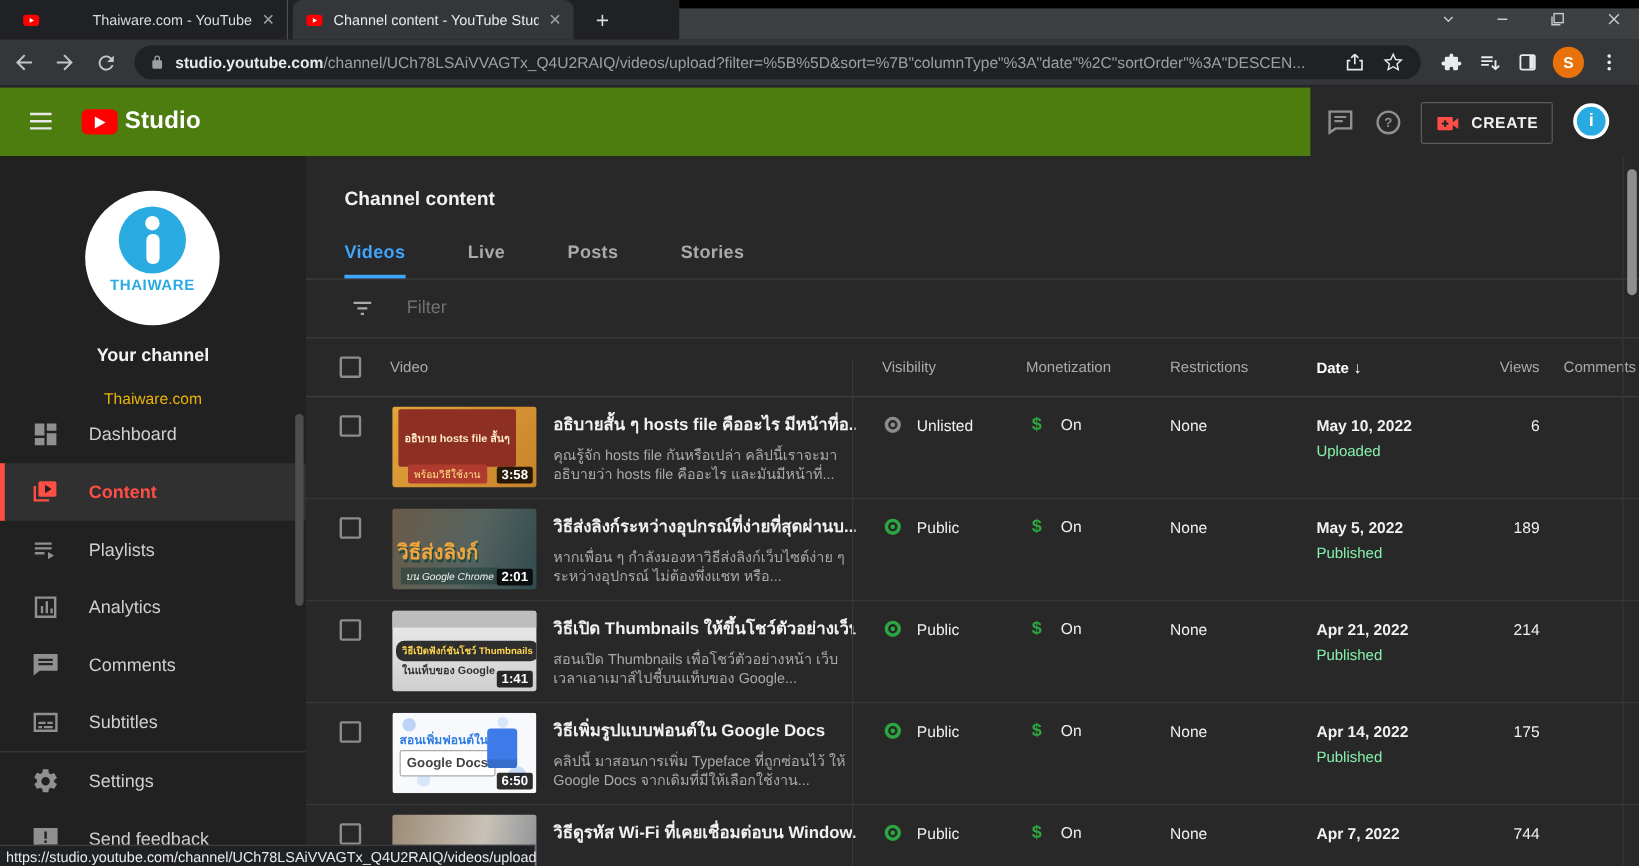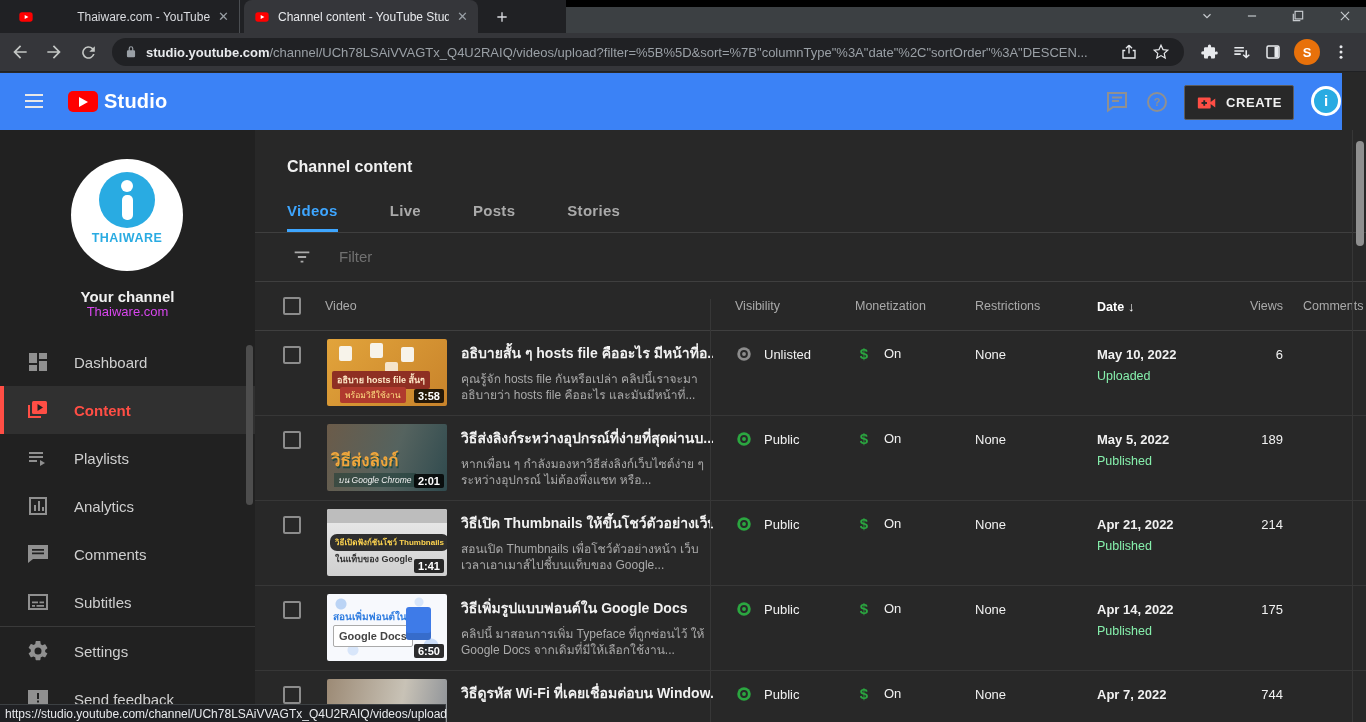--- a/index.html
+++ b/index.html
@@ -24,21 +24,21 @@
 
   .toolbar{position:absolute;top:33px;left:0;width:1366px;height:39px;background:#35363A;border-bottom:1px solid #202124;box-sizing:border-box;display:flex;align-items:center;}
   .nav-btn{width:28px;height:28px;display:flex;align-items:center;justify-content:center;margin-left:6px;flex:none}
   .addressbar{height:28px;background:#202124;border-radius:14px;margin-left:10px;width:1072px;display:flex;align-items:center;padding:0 12px;box-sizing:border-box;}
   .addressbar .url{flex:1;font-size:13px;white-space:nowrap;overflow:hidden;margin-left:8px;color:#9AA0A6}
   .addressbar .url b{color:#E8EAED;font-weight:bold}
   .bar-ic{width:22px;height:22px;display:flex;align-items:center;justify-content:center;margin-left:10px;flex:none}
   .prof-s{width:26px;height:26px;border-radius:50%;display:flex;align-items:center;justify-content:center;color:#fff;font-size:13px;font-weight:bold;margin-left:10px;flex:none}
 
   
-  .app-header{position:absolute;top:73px;left:0;width:1342px;height:57px;background:#3b82f6;}
+  .app-header{position:absolute;top:73px;left:0;width:1092px;height:57px;background:#4d7c0f;}
   .burger{position:absolute;left:22px;top:16px;width:24px;height:24px}
   .logo{position:absolute;left:68px;top:17px;display:flex;align-items:center}
   .logo-badge{width:30px;height:21px;background:#F00;border-radius:5px;position:relative;margin-right:6px}
   .logo-badge::after{content:"";position:absolute;left:11px;top:5.5px;border-left:9px solid #fff;border-top:5px solid transparent;border-bottom:5px solid transparent}
   .logo-word{color:#FFF;font-size:20px;font-weight:bold;letter-spacing:.2px}
   .searchbox{position:absolute;left:410px;top:87px;width:545px;height:31px;box-sizing:border-box;border:1px solid #565656;border-radius:2px;background:#222;display:flex;align-items:center;padding:0 10px}
   .searchbox input{background:transparent;border:none;outline:none;color:#F1F1F1;font-size:15px;margin-left:10px;width:100%;font-family:inherit}
   .searchbox input::placeholder{color:#717171}
   .hdr-ic{position:absolute;top:17px;width:24px;height:24px}
   .create-btn{position:absolute;left:1184px;top:12px;width:110px;height:35px;box-sizing:border-box;border:1px solid #5c5c5c;border-radius:2px;display:flex;align-items:center;justify-content:center;gap:8px;background:#282828}
@@ -47,21 +47,21 @@
   .hdr-avatar .disc{width:24px;height:24px;border-radius:50%;background:#29ABE2;color:#fff;font-size:15px;font-weight:bold;text-align:center;line-height:23px}
 
   
   .sidebar{position:absolute;top:130px;left:0;width:255px;bottom:0;background:#212121;}
   .side-avatar{position:absolute;top:29px;left:71px;width:112px;height:112px;border-radius:50%;background:#fff;text-align:center;overflow:hidden}
   .av-disc{width:56px;height:56px;margin:13px auto 3px;background:#29ABE2;border-radius:50%;position:relative}
   .av-disc .i-dot{position:absolute;left:22px;top:8px;width:12px;height:12px;border-radius:50%;background:#fff}
   .av-disc .i-stem{position:absolute;left:22.5px;top:23px;width:11px;height:25px;border-radius:5px;background:#fff}
   .av-word{color:#29ABE2;font-size:12.5px;font-weight:bold;letter-spacing:.5px}
   .ch-label{position:absolute;top:158px;left:0;width:255px;text-align:center;color:#F1F1F1;font-size:15px;font-weight:bold}
-  .ch-name{position:absolute;top:174px;left:0;width:255px;text-align:center;color:#d946ef;font-size:13px}
+  .ch-name{position:absolute;top:195px;left:0;width:255px;text-align:center;color:#eab308;font-size:13px}
   .side-nav{position:absolute;top:208px;left:0;right:0}
   .nav-item{position:relative;height:48px;display:flex;align-items:center}
   .nav-ic{width:24px;height:24px;margin-left:26px;flex:none}
   .nav-ic svg{fill:#909090}
   .nav-lbl{margin-left:24px;color:#CFCFCF;font-size:15px}
   .nav-item.active{background:#303030}
   .nav-item.active::before{content:"";position:absolute;left:0;top:0;bottom:0;width:4px;background:#FF4E45}
   .nav-item.active .nav-ic svg{fill:#FF4E45}
   .nav-item.active .nav-lbl{color:#FF4E45;font-weight:bold}
   .nav-divider{height:1px;background:#3A3A3A;margin:0}
@@ -104,21 +104,21 @@
   .cell.date .d1{font-weight:bold;font-size:13px}
   .cell.date .d2{color:#86efac;margin-top:7px;font-size:12.5px;font-weight:normal}
   .cell.views{left:948px;top:16px;width:80px;text-align:right}
   .vdiv{position:absolute;left:455px;top:169px;bottom:0;width:1px;background:#373737}
   .gutter{position:absolute;left:1097px;top:0;bottom:0;width:1px;background:#373737}
   .main-scroll{position:absolute;left:1101px;top:11px;width:8px;height:105px;border-radius:4px;background:#8F8F8F}
 
   
   .t-hosts{background:linear-gradient(135deg,#E2A43B,#C8832B)}
   .t-hosts::before{content:"";position:absolute;top:7px;left:12px;width:13px;height:15px;border-radius:2px;background:#F7F3EA;box-shadow:31px -3px 0 #F7F3EA,62px 1px 0 #F7F3EA,46px 16px 0 rgba(255,255,255,.75)}
-  .t-hosts .l1{position:absolute;left:5px;bottom:17px;background:#8E2F23;color:#FFE9C8;font-size:9px;font-weight:bold;padding:2px 5px;border-radius:2px;white-space:nowrap}
+  .t-hosts .l1{position:absolute;left:5px;bottom:17px;background:#8E2F23;color:#FFE9C8;font-size:9px;font-weight:bold;padding:17px 5px;border-radius:2px;white-space:nowrap}
   .t-hosts .l2{position:absolute;left:13px;bottom:3px;background:#B03A2E;color:#FFE082;font-size:8.5px;padding:1px 5px;border-radius:2px;white-space:nowrap}
   .t-link{background:linear-gradient(110deg,#6B5B49 0%,#55635F 55%,#2F4A4E 100%)}
   .t-link .l1{position:absolute;left:4px;top:22px;color:#F0A63C;font-size:17px;font-weight:bold;text-shadow:1px 2px 0 #1E4A44;white-space:nowrap}
   .t-link .l2{position:absolute;left:7px;bottom:4px;color:#EFEFEF;font-size:8.5px;font-style:italic;background:rgba(30,60,55,.55);padding:0 4px;white-space:nowrap}
   .t-tabs{background:linear-gradient(#ECECEC,#CFCFCF)}
   .t-tabs::before{content:"";position:absolute;top:0;left:0;right:0;height:14px;background:#BDBDBD}
   .t-tabs .l1{position:absolute;left:3px;top:25px;background:#2E2E2E;color:#FFD54F;font-size:8px;font-weight:bold;padding:2px 5px;border-radius:7px;white-space:nowrap}
   .t-tabs .l2{position:absolute;left:8px;top:43px;color:#333;font-size:9px;font-weight:bold;white-space:nowrap}
   .t-docs{background:#F7F9FD;background-image:radial-gradient(circle at 14px 10px,#BBD4F5 5px,transparent 6px),radial-gradient(circle at 104px 52px,#C9DCF8 7px,transparent 8px),radial-gradient(circle at 26px 56px,#D8E6FA 5px,transparent 6px),radial-gradient(circle at 92px 8px,#D8E6FA 4px,transparent 5px)}
   .t-docs::after{content:"";position:absolute;right:16px;top:13px;width:25px;height:33px;border-radius:3px;background:linear-gradient(#3E7BE8 0 0) , repeating-linear-gradient(#3E7BE8 0 0);background:#3E7BE8;box-shadow:inset 0 -7px 0 rgba(0,0,0,.12)}

